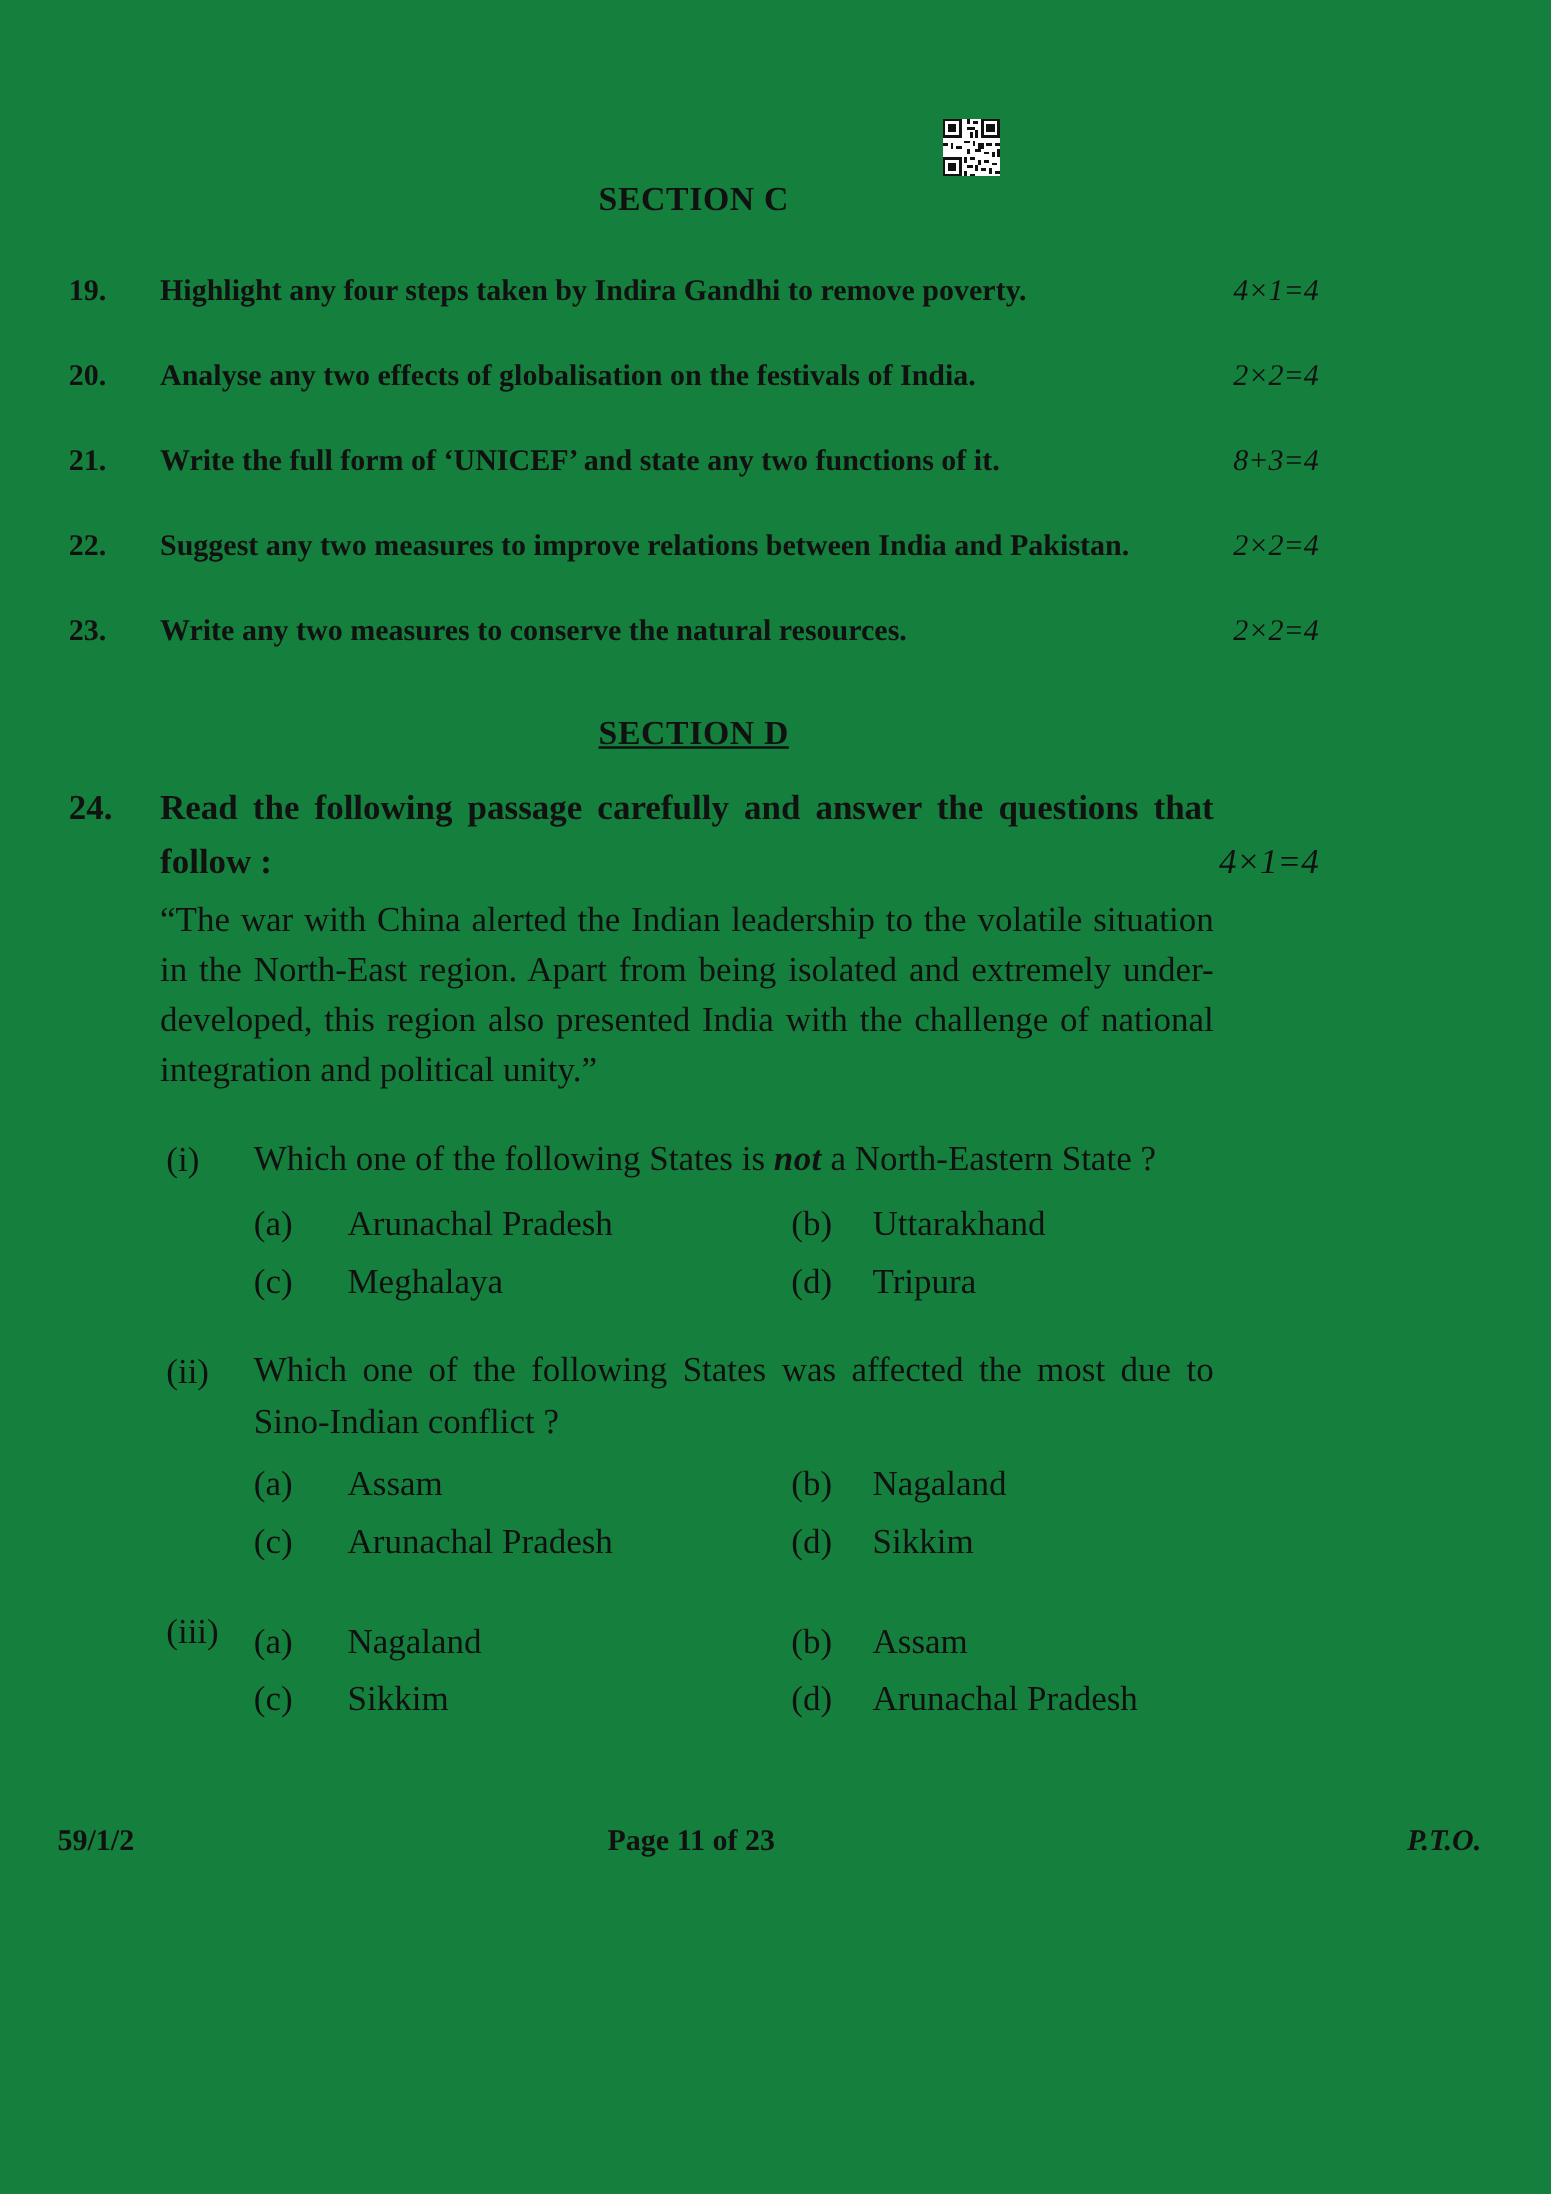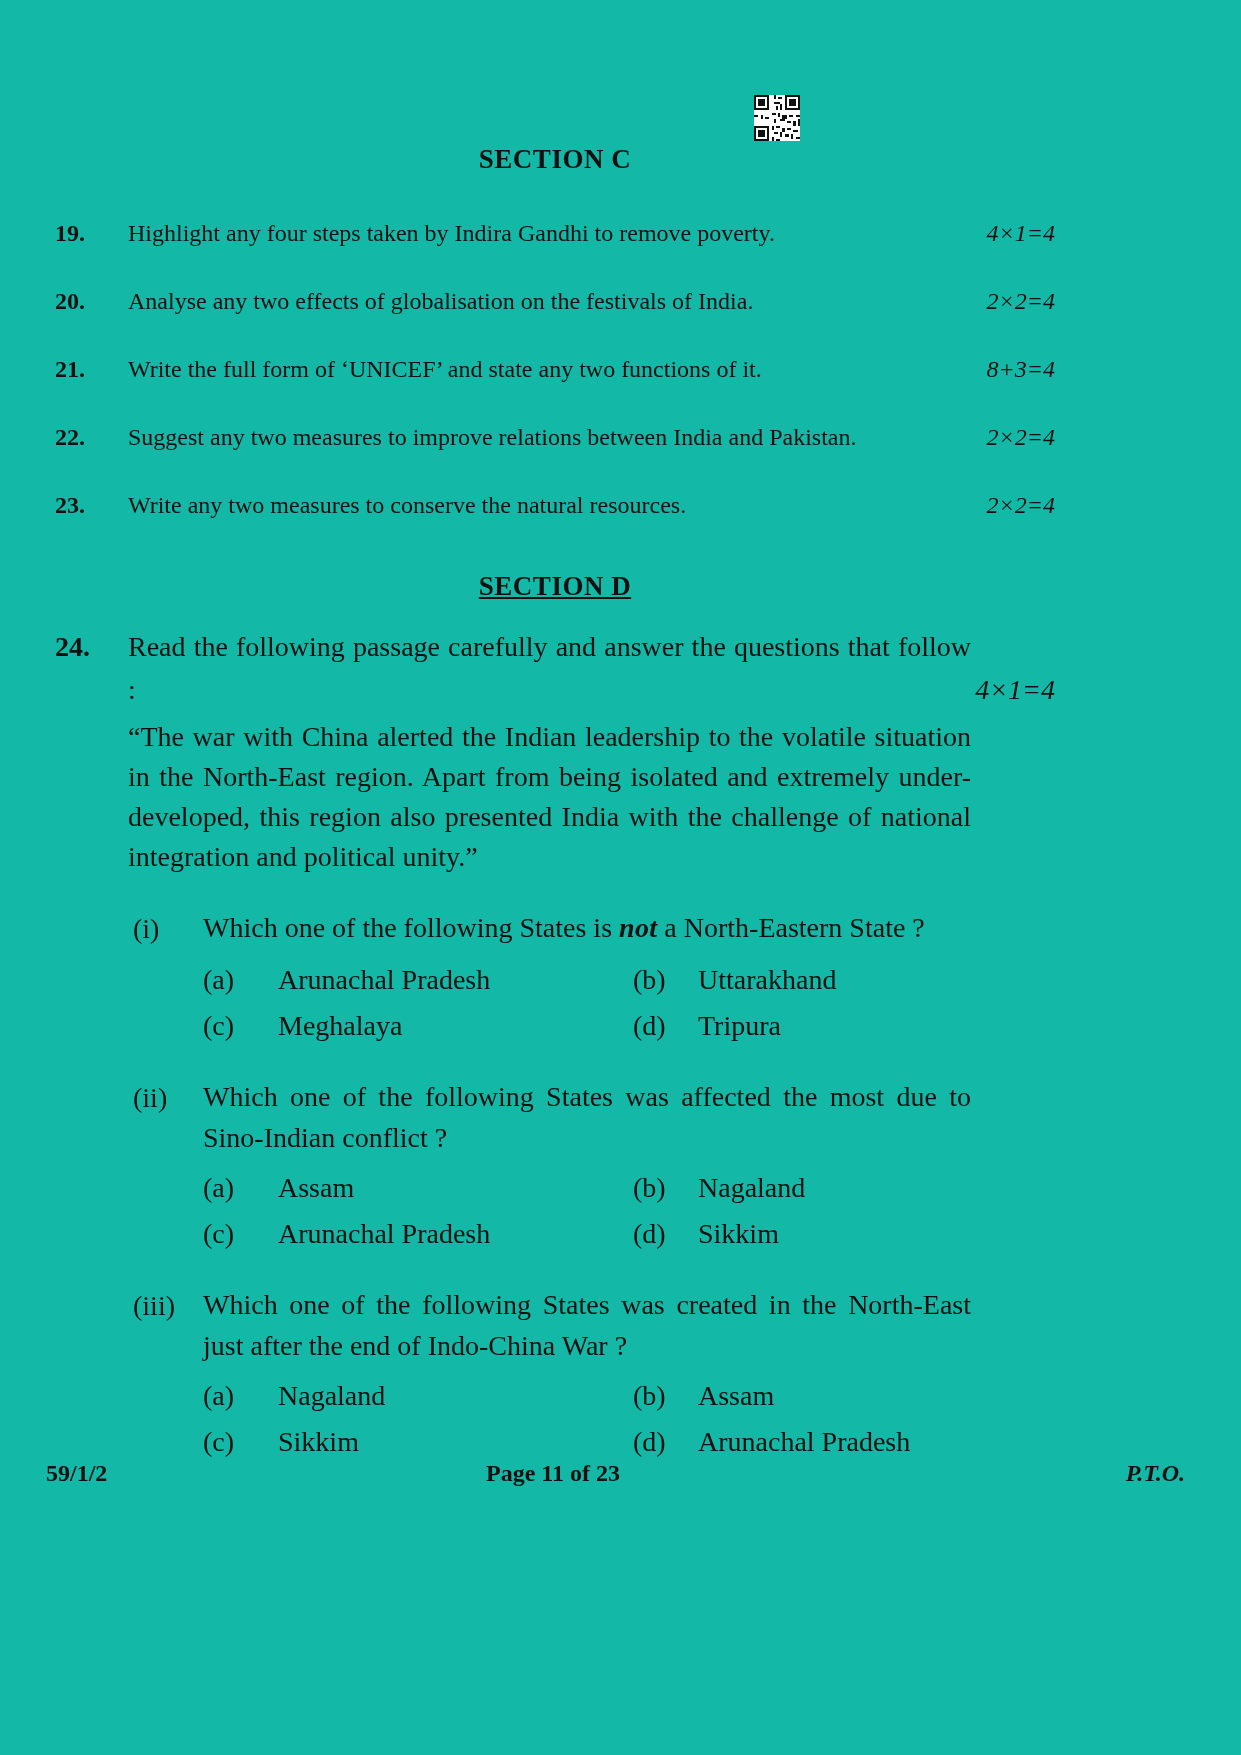--- a/index.html
+++ b/index.html
@@ -3,39 +3,39 @@
 <meta charset="utf-8">
 <style>
   html, body { margin: 0; padding: 0; }
   body {
     width: 1241px; height: 1755px;
     background: #ffffff;
     font-family: "Liberation Serif", serif;
     color: #111111;
     position: relative;
   }
-  .page { position: absolute; inset: 0; background: #14b8a6; overflow: hidden; }
+  .page { position: absolute; inset: 0; background: #15803d; overflow: hidden; }
 
   .qr { position: absolute; left: 753px; top: 95px; width: 48px; height: 46px; }
 
   .content { margin-left: 55px; width: 1000px; padding-top: 142px; }
 
   .section-heading {
     text-align: center; font-weight: bold;
     font-size: 27px; line-height: 34px; letter-spacing: .5px;
   }
   .sec-d { margin-top: 42px; text-decoration: underline; }
 
   .q-row {
     display: grid; grid-template-columns: 73px 1fr 84px;
     font-size: 24px; line-height: 43px; margin-top: 25px;
   }
   .q-row.first { margin-top: 36px; }
   .q-num { font-weight: bold; }
-  .q-text { text-align: justify; }
+  .q-text { text-align: justify; font-weight: bold; }
   .q-marks { font-style: italic; text-align: right; align-self: start; white-space: nowrap; }
   .q-marks.bottom { align-self: end; }
 
   .q24 {
     display: grid; grid-template-columns: 73px 1fr 84px;
     font-size: 28px; line-height: 43px; margin-top: 22px;
   }
   .q24 .passage { grid-column: 2; text-align: justify; line-height: 40px; margin-top: 6px; }
   .q24 .subs { grid-column: 2; }
 
@@ -139,21 +139,20 @@
             <span>Nagaland</span>
             <span>(c)</span>
             <span>Arunachal Pradesh</span>
             <span>(d)</span>
             <span>Sikkim</span>
           </div>
         </div>
 
         <div class="subq">
           <div class="subq-label">(iii)</div>
-          <div class="subq-text">Which one of the following States was created in the North-East just after the end of Indo-China War ?</div>
           <div class="options">
             <span>(a)</span>
             <span>Nagaland</span>
             <span>(b)</span>
             <span>Assam</span>
             <span>(c)</span>
             <span>Sikkim</span>
             <span>(d)</span>
             <span>Arunachal Pradesh</span>
           </div>

